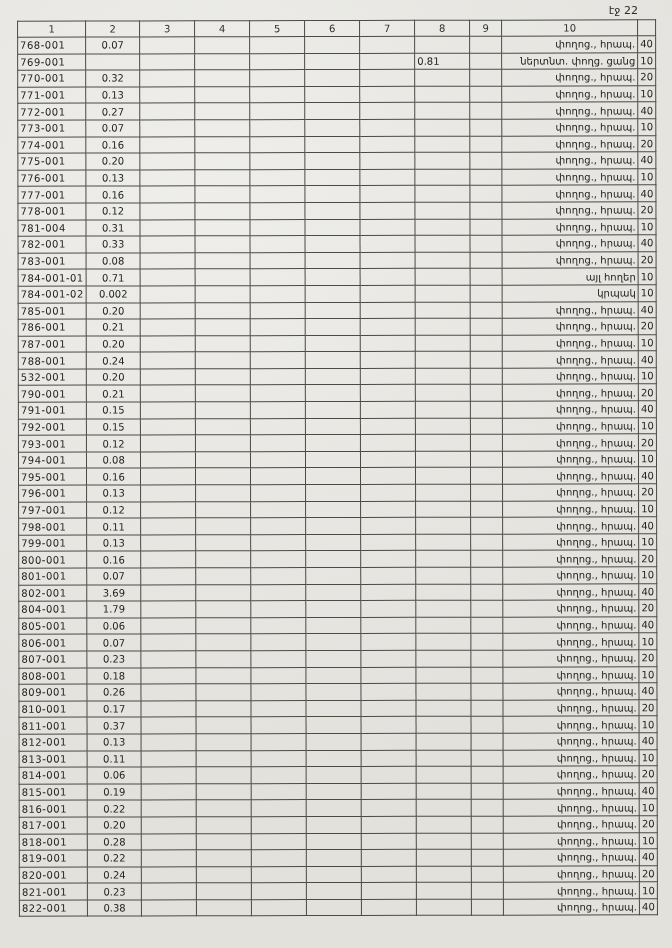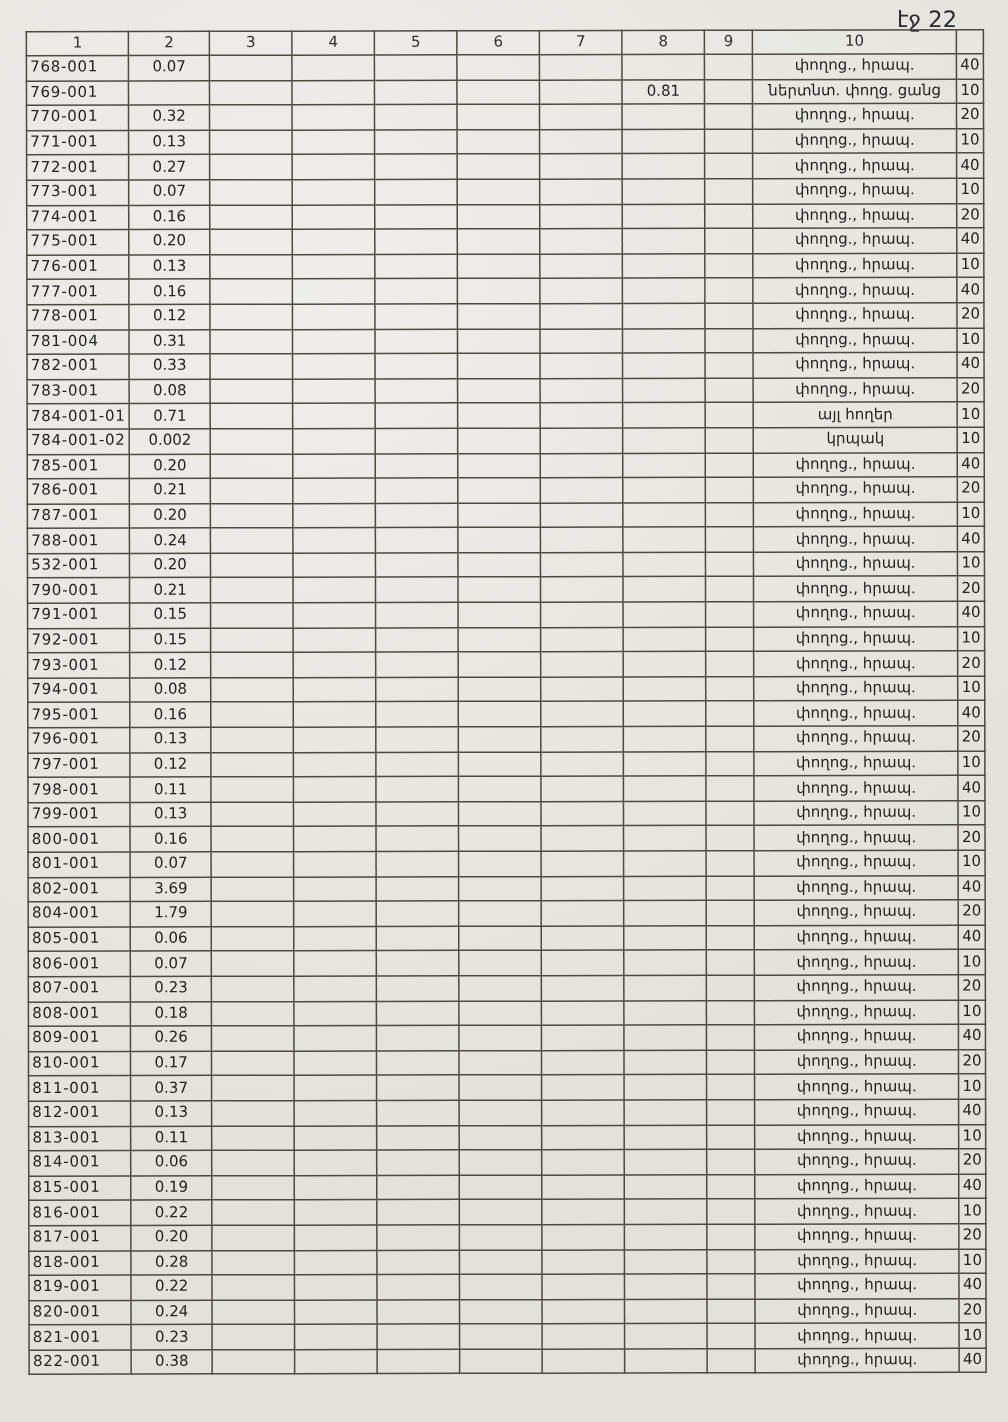--- a/index.html
+++ b/index.html
@@ -19,21 +19,21 @@
     position: absolute;
     inset: 0;
     background:
       radial-gradient(circle at 30% 20%, rgba(255,255,255,0.25), rgba(0,0,0,0.03) 70%),
       #e9e8e3;
   }
   .page-label {
     position: absolute;
     top: 4px;
     right: 34px;
-    font-size: 15px;
+    font-size: 11px;
     color: #2a2a2a;
   }
   table.scan-table {
     position: absolute;
     top: 20px;
     left: 18px;
     border-collapse: collapse;
     table-layout: fixed;
     transform: rotate(-0.12deg);
   }
@@ -53,22 +53,22 @@
   }
   table.scan-table td {
     height: 15.6px;
     font-size: 10px;
     padding: 0 2px;
     color: #232320;
   }
   td.c1 { text-align: left; padding-left: 4px; letter-spacing: 0.5px; margin-left: 12px; }
   td.c2 { text-align: center; }
   td.c3, td.c4, td.c5, td.c6, td.c7, td.c9 { background: transparent; }
-  td.c8 { text-align: center; }
-  td.c10 { text-align: center; font-size: 9.5px; padding-left: 4px; }
+  td.c8 { }
+  td.c10 { text-align: right; font-size: 9.5px; padding-left: 4px; }
   td.edge, th.edge {
     border: none;
     background: transparent;
     font-size: 7px;
     color: #8d8c86;
     text-align: right;
     padding-left: 4px;
   }
   
   col.w1 { width: 68px; }

